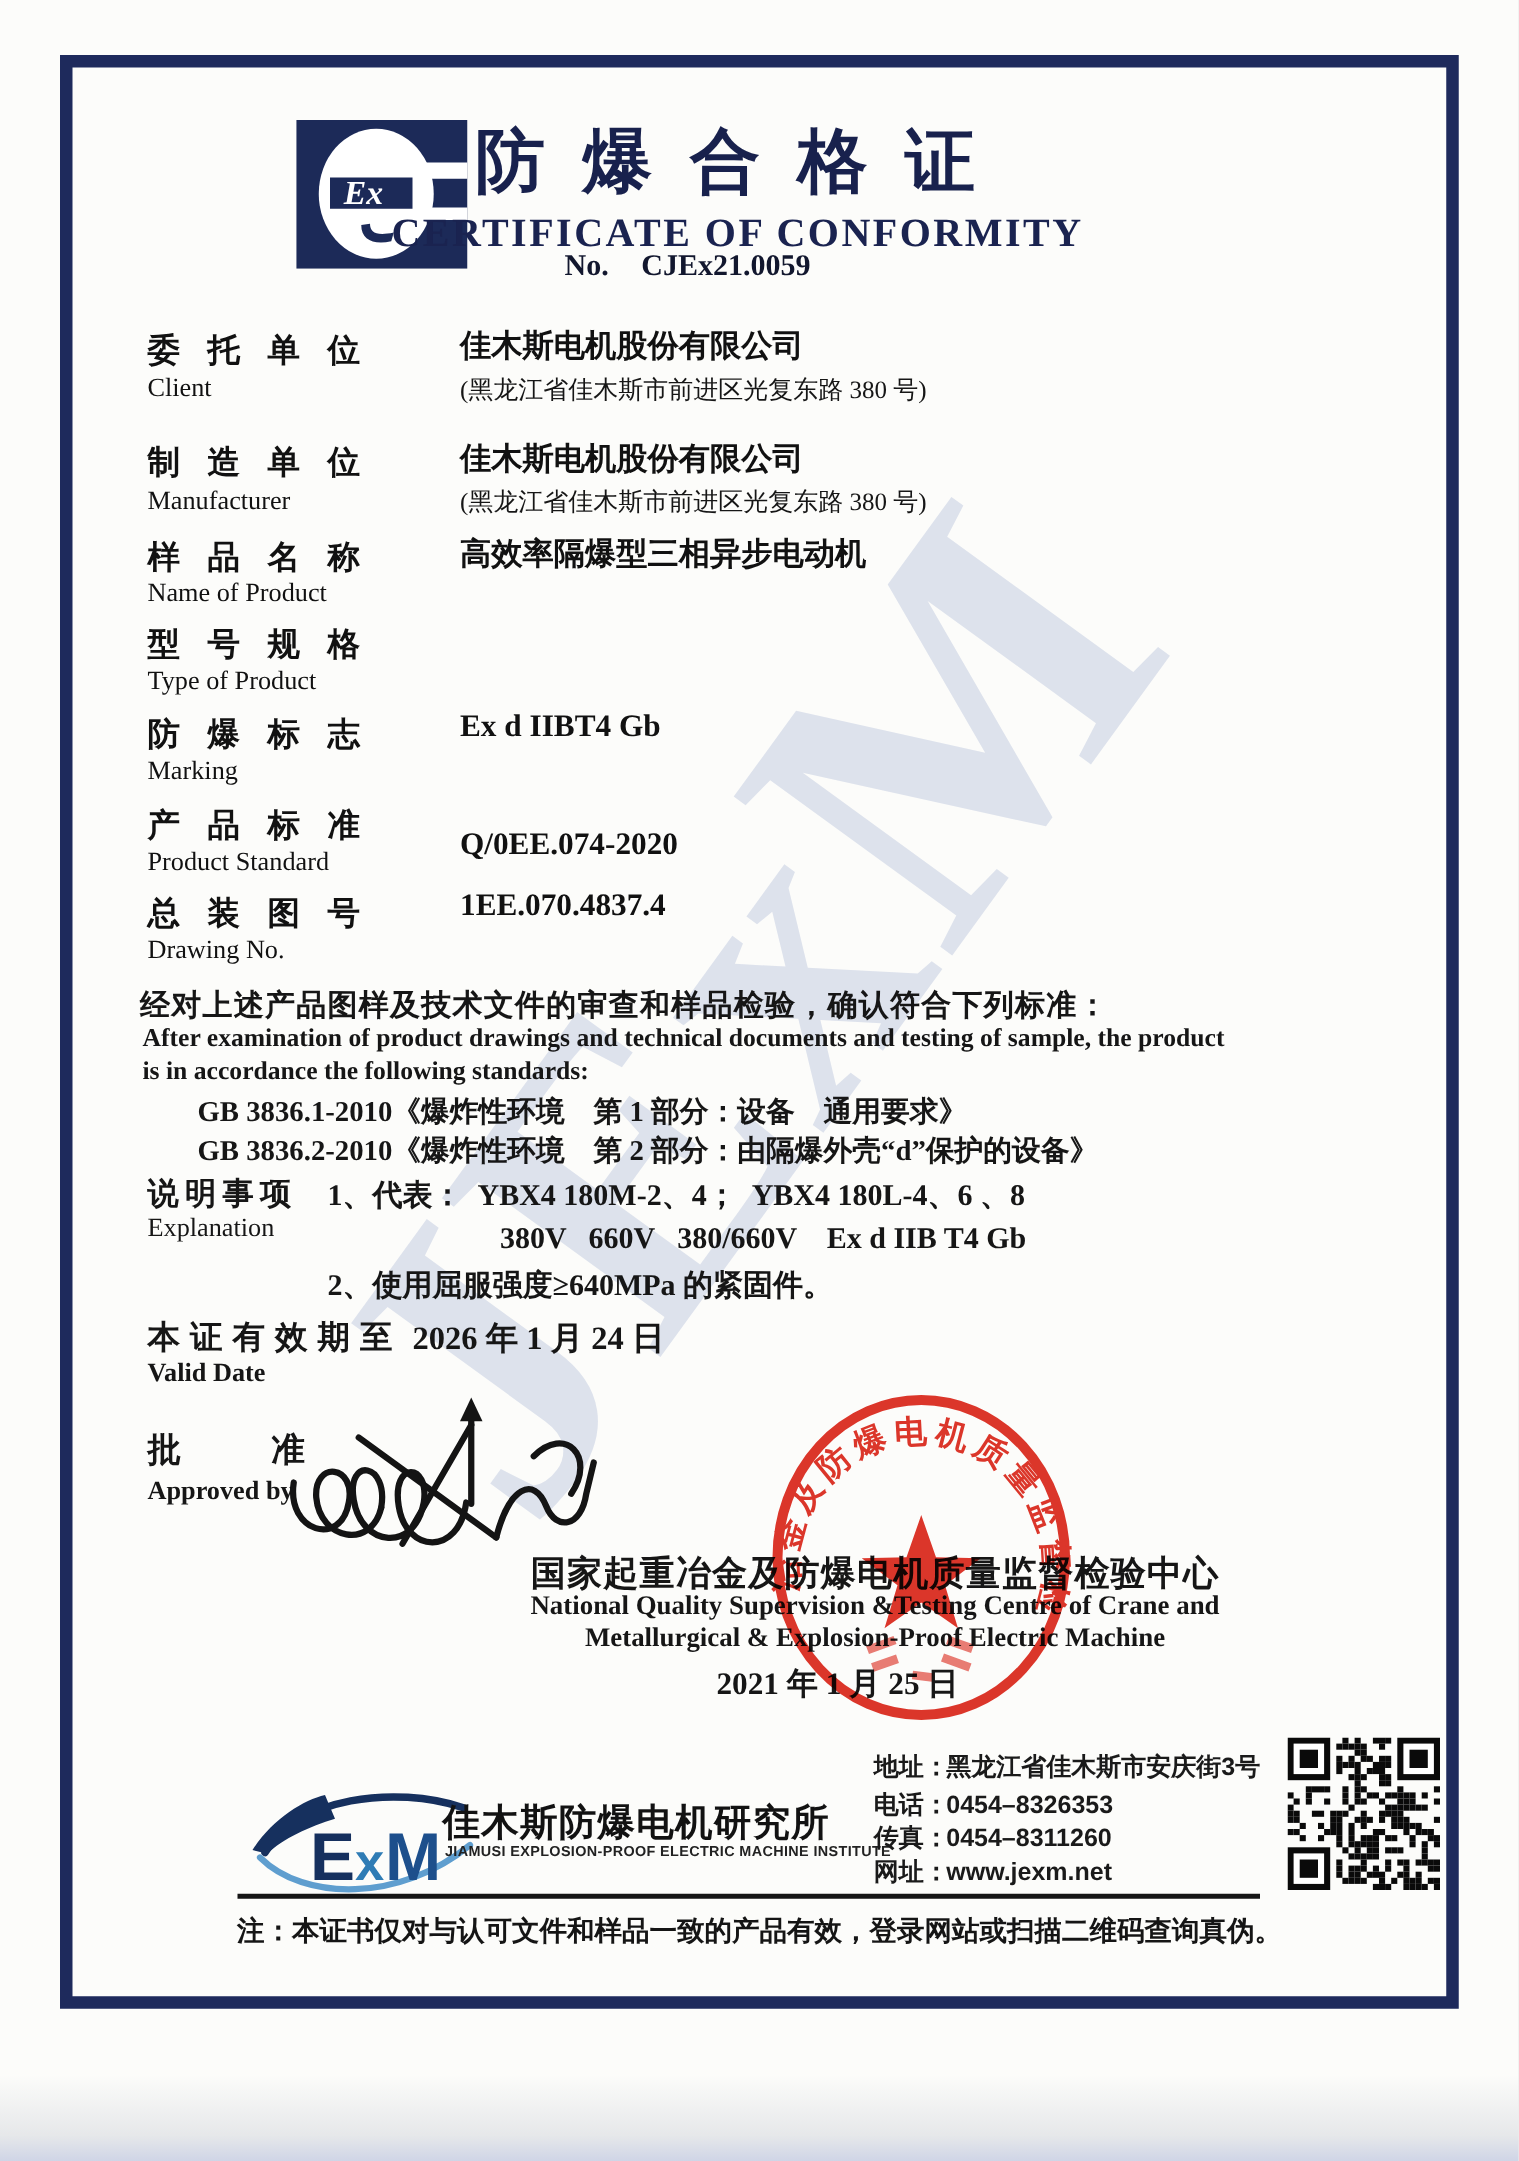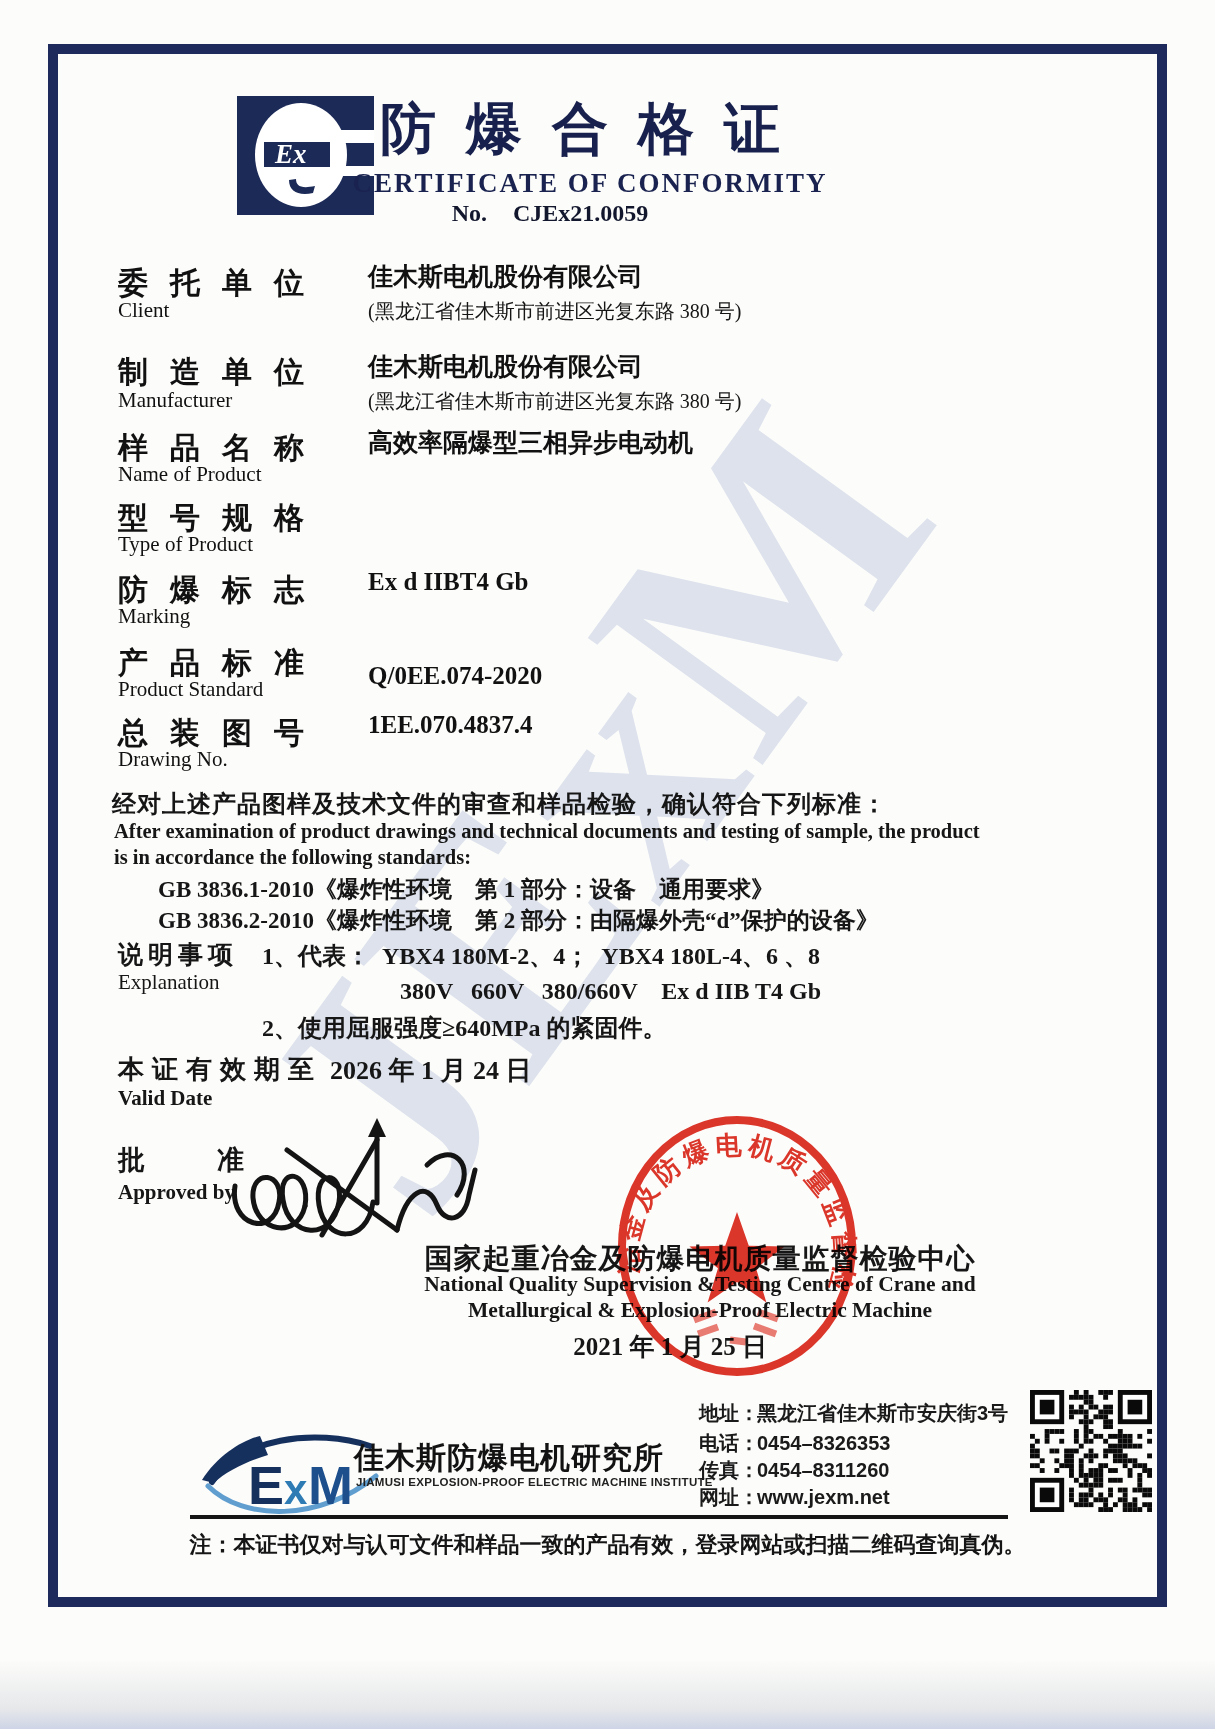--- a/index.html
+++ b/index.html
@@ -26,29 +26,29 @@
     font-family:"Liberation Serif","DejaVu Serif",serif; white-space:nowrap;
   }
   .z2{z-index:2;} .z3{z-index:3;}
   
   .title-cn{
     left:310px; top:92px; width:570px; text-align:center;
     font-size:56px; font-weight:bold; letter-spacing:30px; color:#18214d; white-space:nowrap;
   }
   .title-en{
     left:305px; top:168px; width:570px; text-align:center;
-    font-size:27px; font-weight:bold; letter-spacing:2px; color:#1a2350; white-space:nowrap;
+    font-size:32px; font-weight:bold; letter-spacing:2px; color:#1a2350; white-space:nowrap;
   }
   .cert-no{
     left:300px; top:200px; width:500px; text-align:center;
     font-size:24px; font-weight:bold; color:#12172e; white-space:nowrap;
   }
   .cert-no .gap{display:inline-block; width:26px;}
   
-  .flabel{font-size:30px; font-weight:600; letter-spacing:22px; color:#111; white-space:nowrap;}
+  .flabel{font-size:26px; font-weight:600; letter-spacing:22px; color:#111; white-space:nowrap;}
   .flabel-en{font-size:21px; color:#111; letter-spacing:0; white-space:nowrap;}
   .fvalue{font-size:25px; font-weight:bold; color:#111; white-space:pre;}
   .fsub{font-size:20px; color:#161616; white-space:pre;}
   .lx{left:118px;} .vx{left:368px;}
   
   .stmt-cn{left:112px; top:788px; font-size:24px; font-weight:bold; letter-spacing:1px; white-space:nowrap;}
   .stmt-en{left:114px; font-size:20.5px; font-weight:bold; white-space:nowrap;}
   .std-line{left:158px; font-size:23px; font-weight:bold; white-space:pre;}
   
   .exp-label{left:118px; top:938px; font-size:25px; font-weight:600; letter-spacing:5px; white-space:nowrap;}

